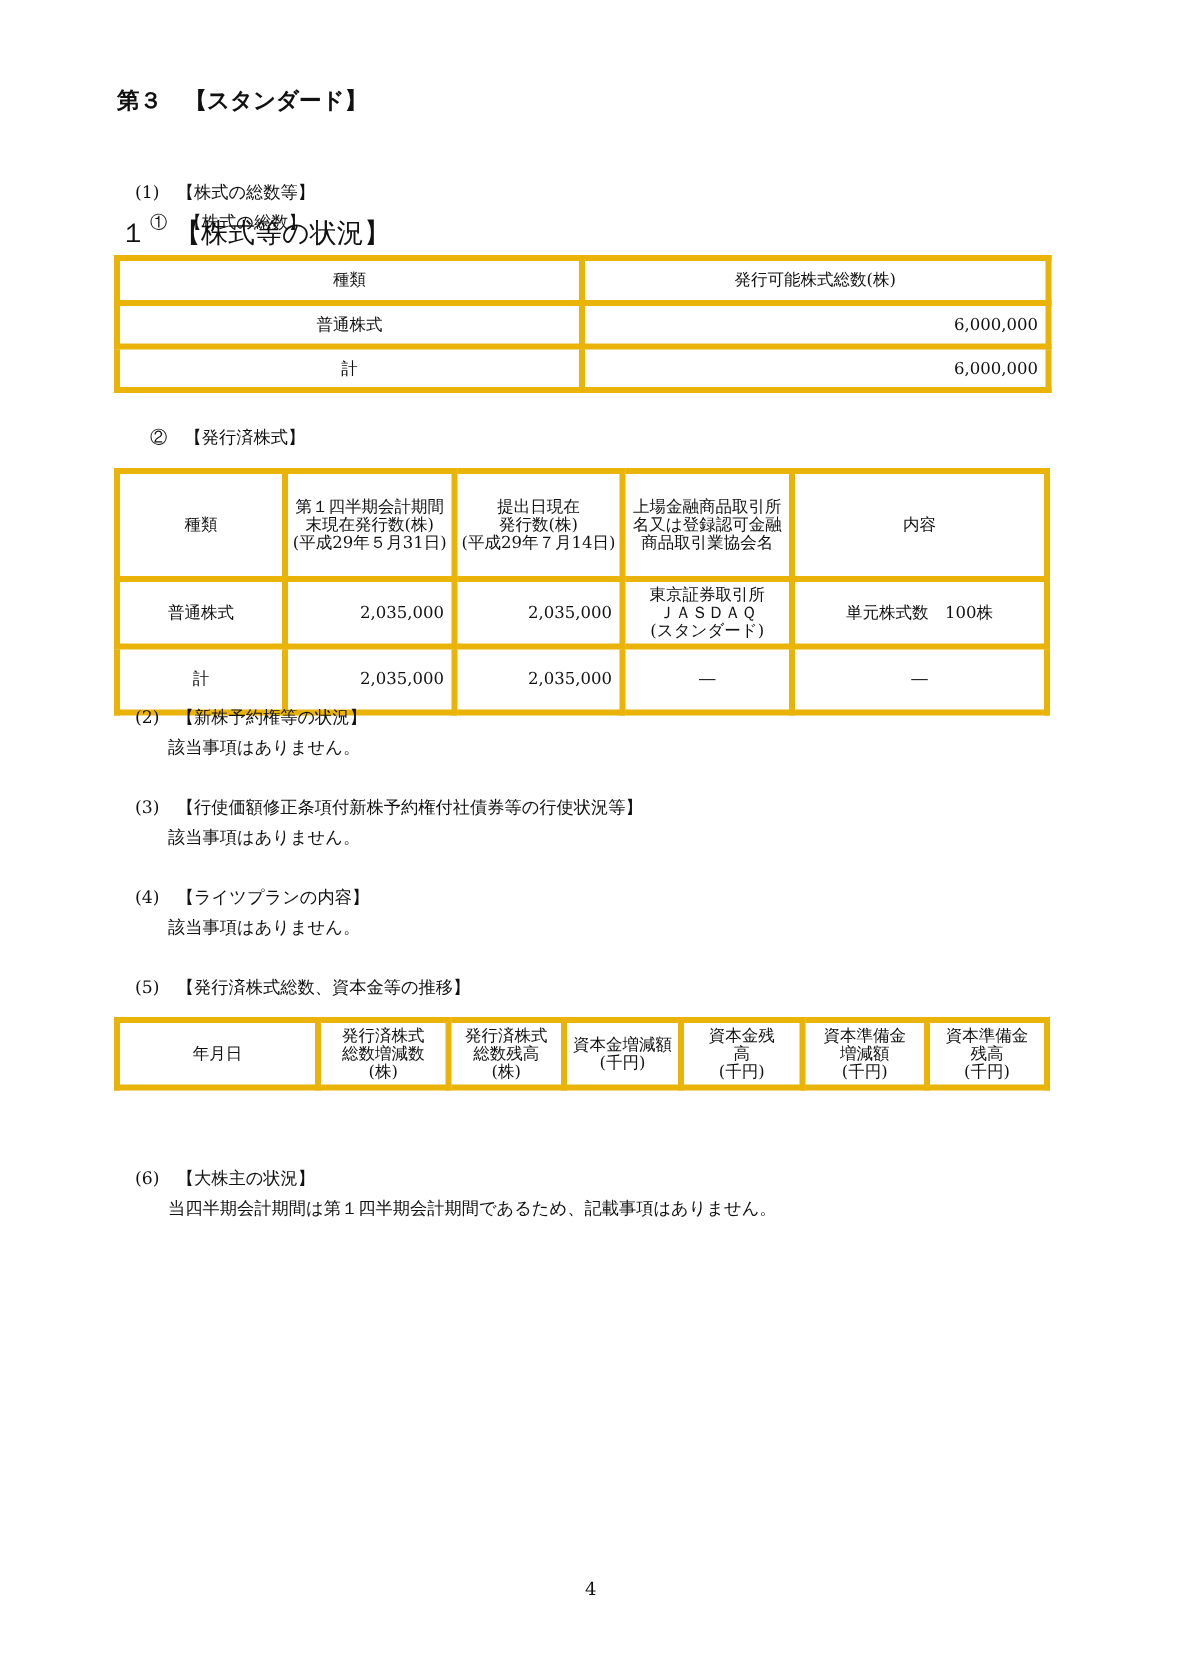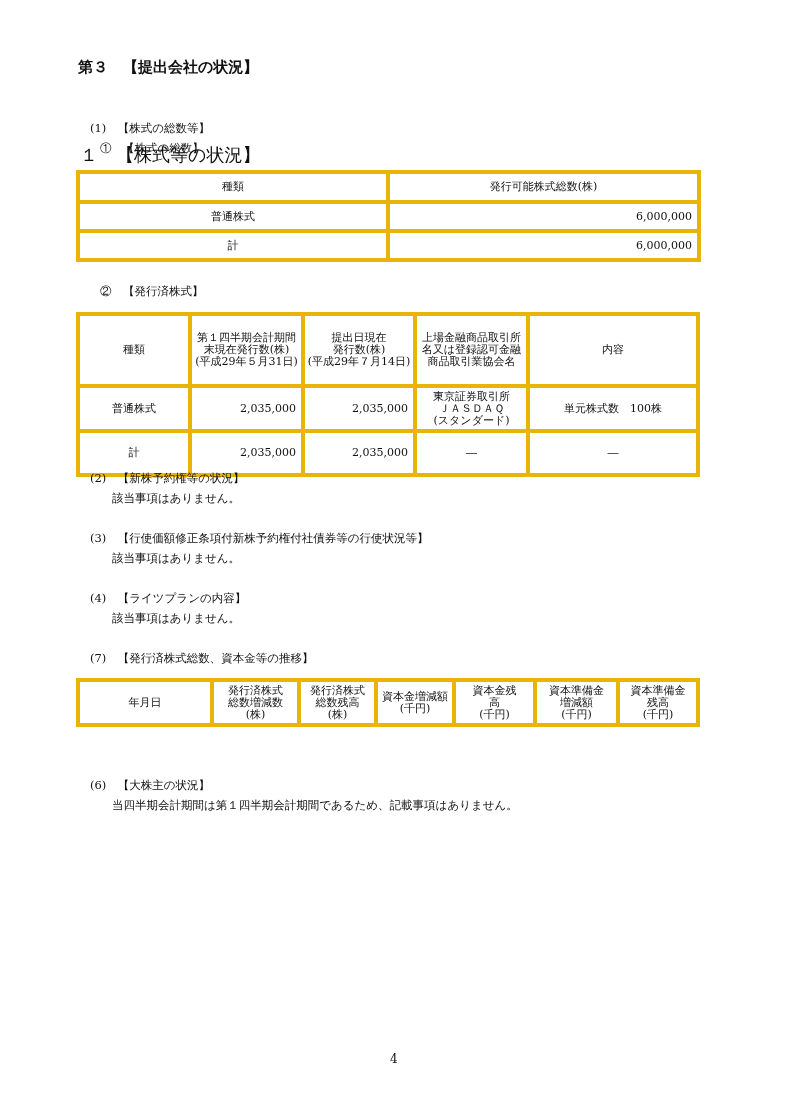--- a/index.html
+++ b/index.html
@@ -15,21 +15,21 @@
   table { position:absolute; border-collapse:collapse; table-layout:fixed; }
   td { border:4px solid #eab308; padding:0 5px; font-size:11px; line-height:12px; vertical-align:middle; }
   .c { text-align:center; }
   .r { text-align:right; }
   .l { text-align:left; }
   .pagenum { left:390px; top:1052px; font-size:12px; }
 </style>
 </head>
 <body>
 
-<div class="abs h1">第３　【提出会社の状況】</div>
+<div class="abs h1">第３　【スタンダード】</div>
 <div class="abs h2">１　【株式等の状況】</div>
 <div class="abs h3">(1)　【株式の総数等】</div>
 <div class="abs h4">①　【株式の総数】</div>
 
 <table style="left:76px; top:170px; width:621px;">
   <colgroup>
       <col style="width:310px">
       <col style="width:311px">
     </colgroup>
   <tbody>
@@ -93,21 +93,21 @@
 
 <div class="abs sec" style="left:90px; top:471px;">(2)　【新株予約権等の状況】</div>
 <div class="abs body-text" style="top:491px;">該当事項はありません。</div>
 
 <div class="abs sec" style="left:90px; top:531px;">(3)　【行使価額修正条項付新株予約権付社債券等の行使状況等】</div>
 <div class="abs body-text" style="top:551px;">該当事項はありません。</div>
 
 <div class="abs sec" style="left:90px; top:591px;">(4)　【ライツプランの内容】</div>
 <div class="abs body-text" style="top:611px;">該当事項はありません。</div>
 
-<div class="abs sec" style="left:90px; top:651px;">(7)　【発行済株式総数、資本金等の推移】</div>
+<div class="abs sec" style="left:90px; top:651px;">(5)　【発行済株式総数、資本金等の推移】</div>
 
 <table style="left:76px; top:678px; width:620px;">
   <colgroup>
     <col style="width:134px">
       <col style="width:87px">
       <col style="width:77px">
       <col style="width:78px">
       <col style="width:81px">
       <col style="width:83px">
       <col style="width:80px">

